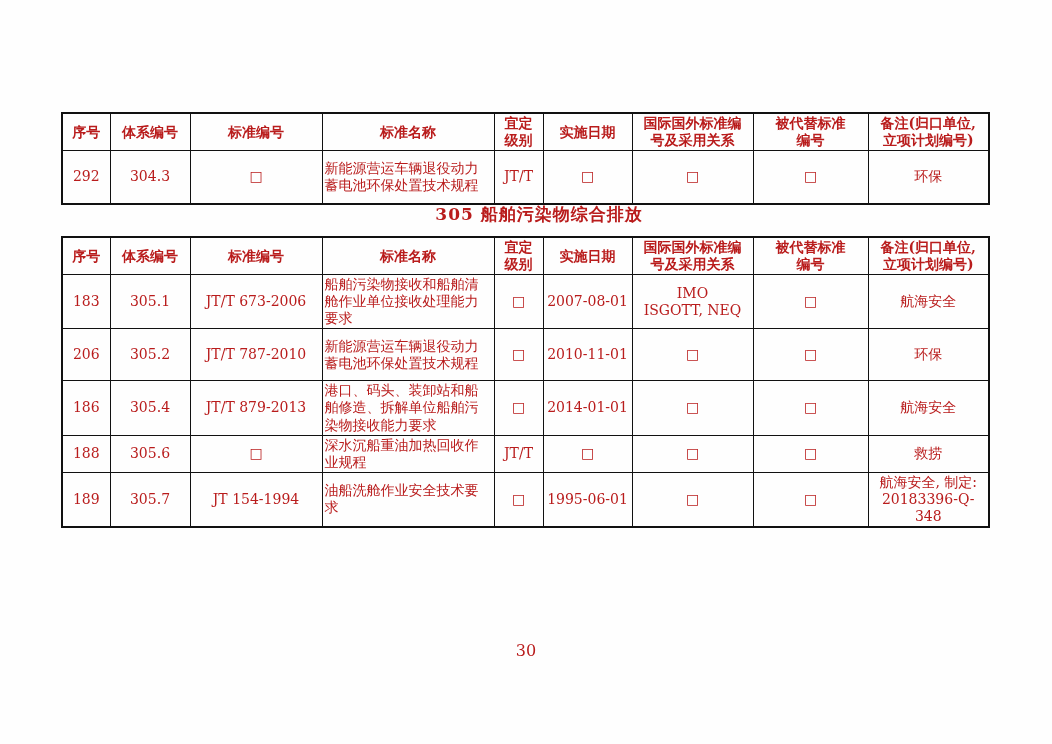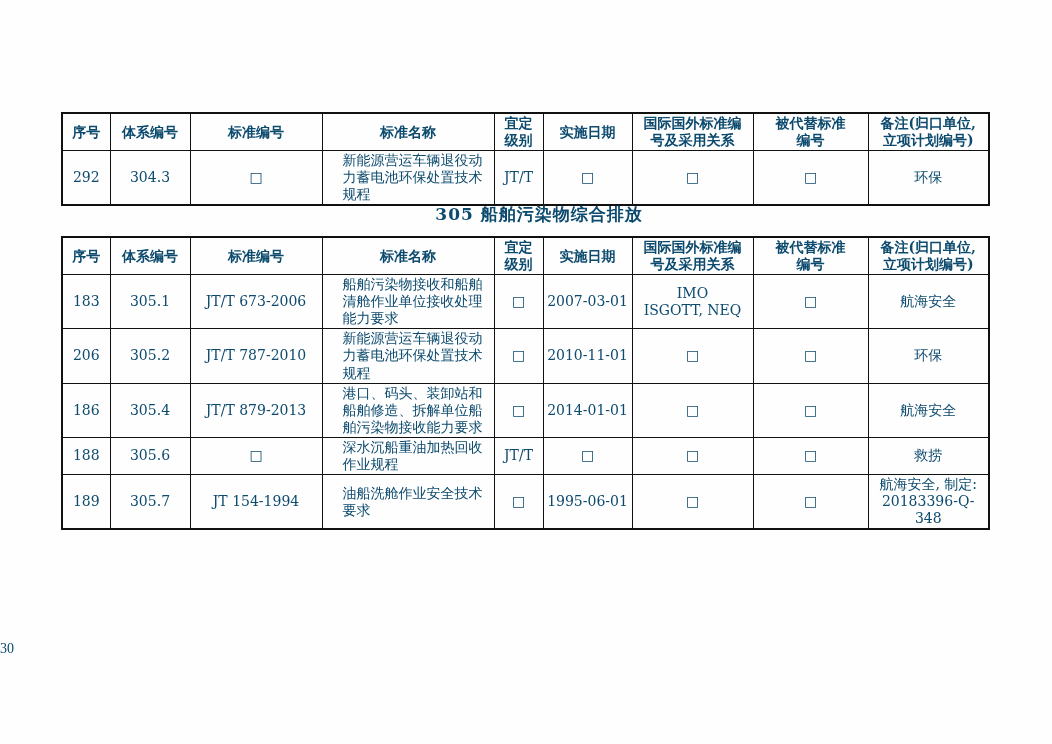--- a/index.html
+++ b/index.html
@@ -3,21 +3,21 @@
 <meta charset="utf-8">
 <style>
   html, body { margin: 0; padding: 0; background: #e8e8e8; }
   .page {
     position: relative;
     width: 1052px;
     height: 744px;
     margin: 0 auto;
     background: #fefefe;
     font-family: "DejaVu Serif", "Liberation Serif", serif;
-    color: #0c4a6e;
+    color: #b91c1c;
     overflow: hidden;
   }
   table.std-table {
     position: absolute;
     left: 61px;
     width: 929px;
     border-collapse: collapse;
     table-layout: fixed;
     border: 2px solid #111;
   }
@@ -32,21 +32,21 @@
     padding: 1px 3px;
     white-space: pre-line;
     overflow: hidden;
   }
   .std-table th {
     font-weight: bold;
     font-size: 14px;
   }
   .std-table td.name {
     text-align: left;
-    padding-left: 20px;
+    padding-left: 2px;
     padding-right: 4px;
   }
   .t1 thead tr { height: 34px; }
   .t2 thead tr { height: 36px; }
   tr.h53 { height: 53px; }
   tr.h52 { height: 52px; }
   tr.h40 { height: 40px; }
   tr.h37 { height: 37px; }
   tr.h35 { height: 35px; }
   .section-title {
@@ -58,23 +58,22 @@
     text-align: center;
     font-size: 17px;
     font-weight: bold;
     letter-spacing: 1px;
   }
   .page-number {
     position: absolute;
     top: 641px;
     left: 0;
     width: 100%;
-    text-align: left;
-    font-size: 14px;
-    font-family: Liberation Serif, serif;
+    text-align: center;
+    font-size: 16px;
   }
 </style>
 </head>
 <body>
 
 <div class="page">
 
   <table class="std-table t1">
     <colgroup>
       <col style="width:48px">
@@ -150,21 +149,21 @@
 立项计划编号)</th>
       </tr>
     </thead>
     <tbody>
       <tr class="h52">
         <td>183</td>
         <td>305.1</td>
         <td>JT/T 673-2006</td>
         <td class="name">船舶污染物接收和船舶清舱作业单位接收处理能力要求</td>
         <td>□</td>
-        <td>2007-03-01</td>
+        <td>2007-08-01</td>
         <td>IMO
 ISGOTT, NEQ</td>
         <td>□</td>
         <td>航海安全</td>
       </tr>
       <tr class="h52">
         <td>206</td>
         <td>305.2</td>
         <td>JT/T 787-2010</td>
         <td class="name">新能源营运车辆退役动力蓄电池环保处置技术规程</td>

